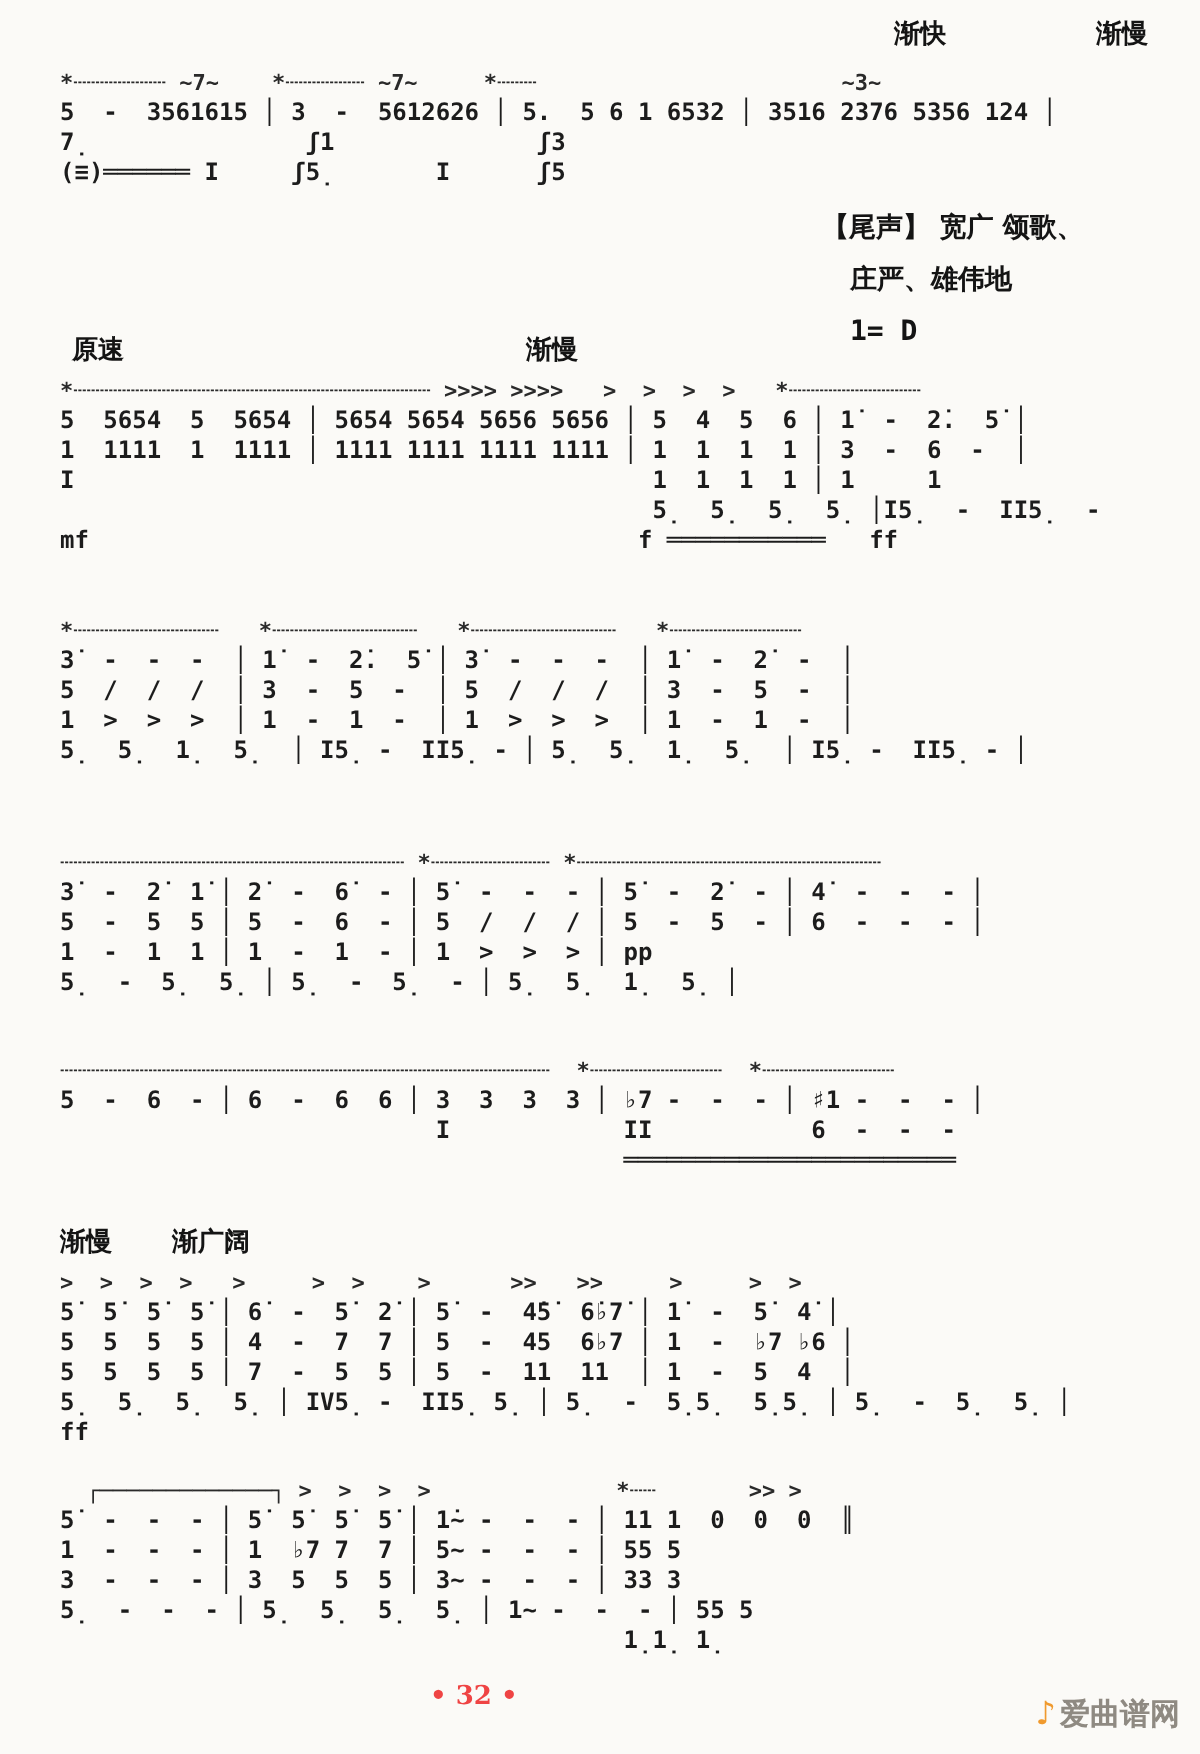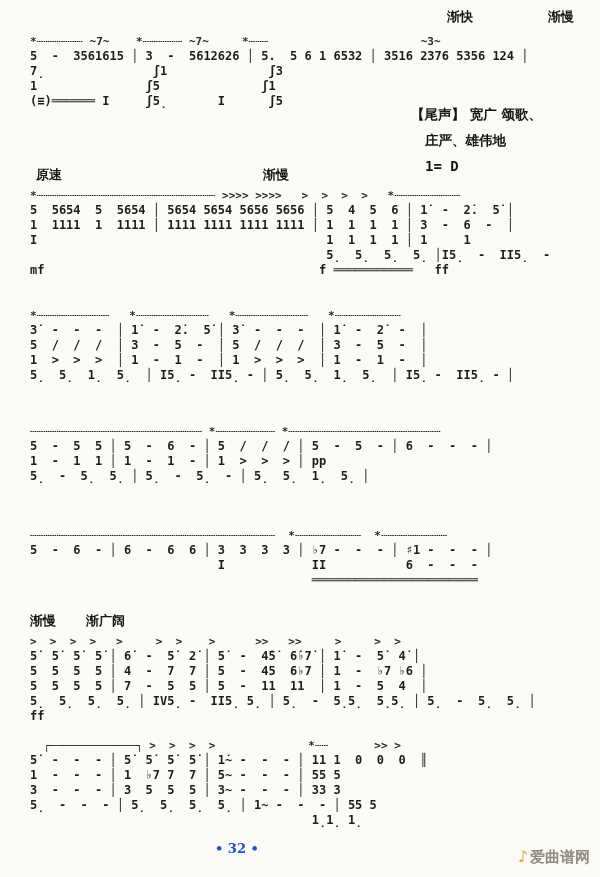--- a/index.html
+++ b/index.html
@@ -16,41 +16,40 @@
     font-weight:bold;font-size:13px;white-space:nowrap;color:#141414;
   }
   .coda{
     position:absolute;right:14px;top:101px;width:175px;
     font-family:"DejaVu Sans",sans-serif;font-weight:bold;
     font-size:13.5px;line-height:26px;color:#141414;
   }
   .coda .key{font-family:"DejaVu Sans Mono",monospace;font-size:14px;}
   .footer-page{
     position:absolute;left:215px;top:841px;
-    font-family:"DejaVu Serif",serif;font-weight:bold;font-size:13px;color:#1d4ed8;
+    font-family:"DejaVu Serif",serif;font-weight:bold;font-size:13px;color:#ef4444;
   }
   .watermark{
     position:absolute;right:10px;top:847px;
     font-family:"DejaVu Sans",sans-serif;font-weight:bold;
     font-size:15px;color:#8f8a82;
   }
   .watermark .note-icon{color:#f09a2e;font-size:16px;margin-right:2px;}
 </style>
 </head>
 <body>
 
 <div class="sheet">
 
   <span class="tempo-label" style="left:447px;top:8px;">渐快</span>
   <span class="tempo-label" style="left:548px;top:8px;">渐慢</span>
   <div class="system" style="top:34px;">
     <div class="line orn">*┄┄┄┄┄┄┄ ~7~    *┄┄┄┄┄┄ ~7~     *┄┄┄                       ~3~</div>
     <div class="line">5  -  3561615 │ 3  -  5612626 │ 5.  5 6 1 6532 │ 3516 2376 5356 124 │</div>
     <div class="line">7̣               ʃ1              ʃ3</div>
-    <div class="line">1               ʃ5              ʃ1</div>
     <div class="line">(≡)══════ I     ʃ5̣       I      ʃ5</div>
   </div>
 
   <div class="coda">
     <div>【尾声】 宽广  颂歌、</div>
     <div style="padding-left:14px;">庄严、雄伟地</div>
     <div class="key" style="padding-left:14px;">1= D</div>
   </div>
 
   <span class="tempo-label" style="left:36px;top:166px;text-align:center;">原速</span>
@@ -67,20 +66,21 @@
   <div class="system" style="top:308px;">
     <div class="line orn">*┄┄┄┄┄┄┄┄┄┄┄   *┄┄┄┄┄┄┄┄┄┄┄   *┄┄┄┄┄┄┄┄┄┄┄   *┄┄┄┄┄┄┄┄┄┄</div>
     <div class="line">3̇  -  -  -  │ 1̇  -  2̇.  5̇ │ 3̇  -  -  -  │ 1̇  -  2̇  -  │</div>
     <div class="line">5  /  /  /  │ 3  -  5  -  │ 5  /  /  /  │ 3  -  5  -  │</div>
     <div class="line">1  &gt;  &gt;  &gt;  │ 1  -  1  -  │ 1  &gt;  &gt;  &gt;  │ 1  -  1  -  │</div>
     <div class="line">5̣  5̣  1̣  5̣  │ I5̣ -  II5̣ - │ 5̣  5̣  1̣  5̣  │ I5̣ -  II5̣ - │</div>
   </div>
 
   <div class="system" style="top:424px;">
     <div class="line orn">┄┄┄┄┄┄┄┄┄┄┄┄┄┄┄┄┄┄┄┄┄┄┄┄┄┄ *┄┄┄┄┄┄┄┄┄ *┄┄┄┄┄┄┄┄┄┄┄┄┄┄┄┄┄┄┄┄┄┄┄</div>
+    <div class="line">3̇  -  2̇  1̇ │ 2̇  -  6̇  - │ 5̇  -  -  - │ 5̇  -  2̇  - │ 4̇  -  -  - │</div>
     <div class="line">5  -  5  5 │ 5  -  6  - │ 5  /  /  / │ 5  -  5  - │ 6  -  -  - │</div>
     <div class="line">1  -  1  1 │ 1  -  1  - │ 1  &gt;  &gt;  &gt; │ pp</div>
     <div class="line">5̣  -  5̣  5̣ │ 5̣  -  5̣  - │ 5̣  5̣  1̣  5̣ │</div>
   </div>
 
   <div class="system" style="top:528px;">
     <div class="line orn">┄┄┄┄┄┄┄┄┄┄┄┄┄┄┄┄┄┄┄┄┄┄┄┄┄┄┄┄┄┄┄┄┄┄┄┄┄  *┄┄┄┄┄┄┄┄┄┄  *┄┄┄┄┄┄┄┄┄┄</div>
     <div class="line">5  -  6  - │ 6  -  6  6 │ 3  3  3  3 │ ♭7 -  -  - │ ♯1 -  -  - │</div>
     <div class="line">                          I            II           6  -  -  -</div>
     <div class="line">                                       ═══════════════════════</div>

